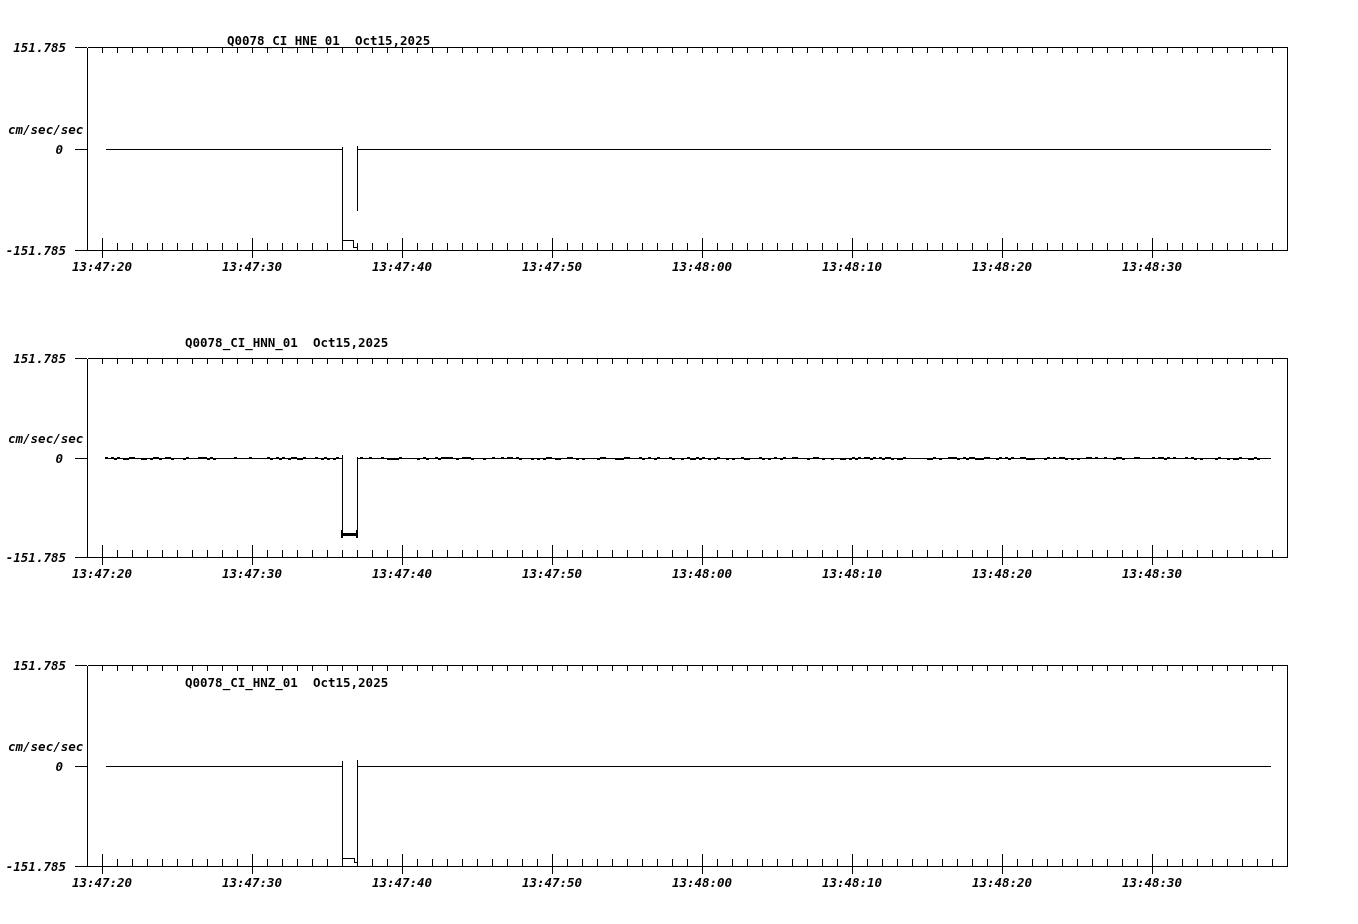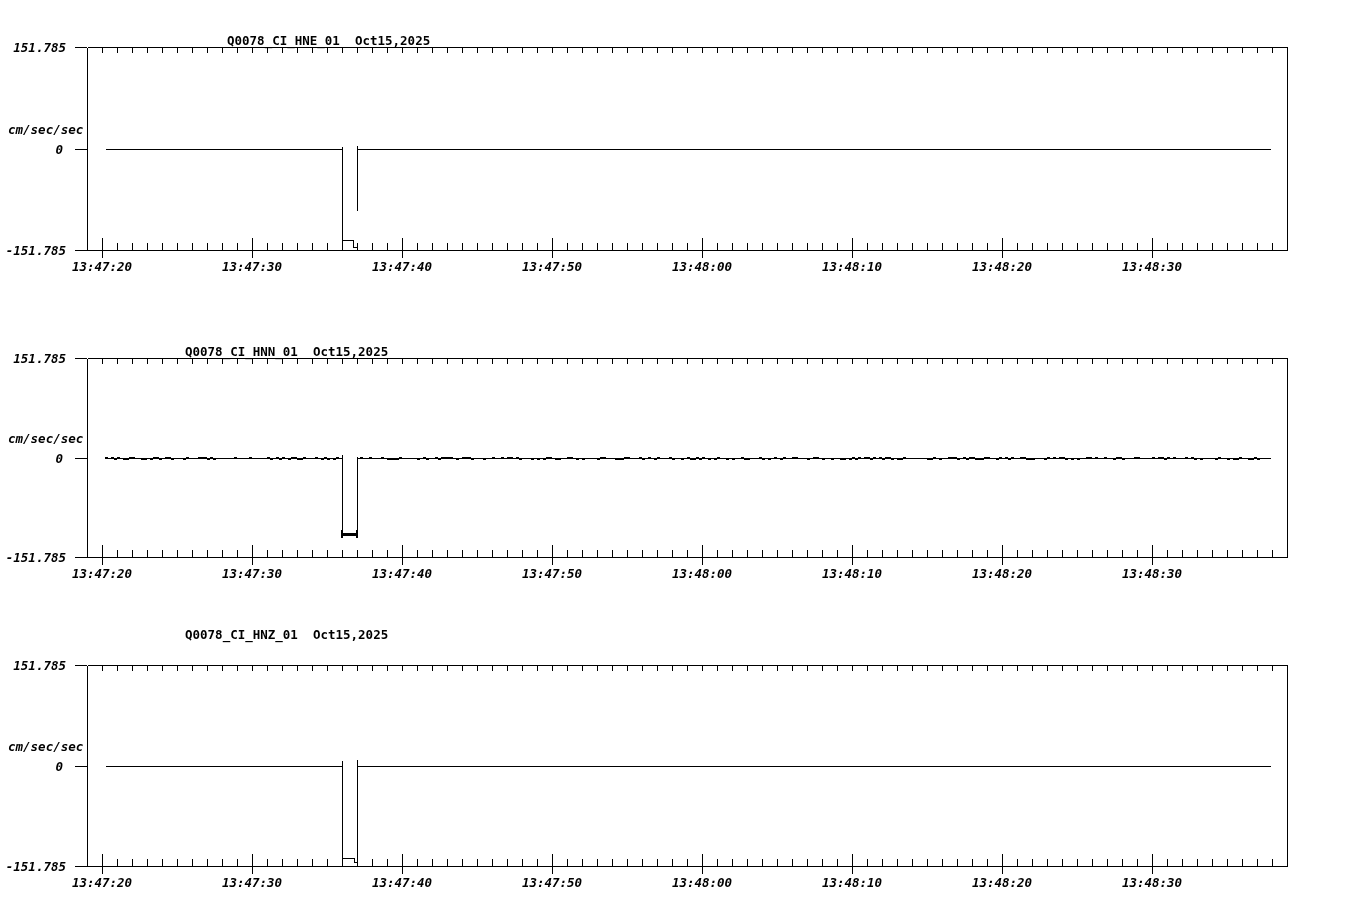--- a/index.html
+++ b/index.html
@@ -58,34 +58,34 @@
     <div class="lbl vcenter" style="right: 1295px; top: 148.5px;">0</div>
     <div class="lbl vcenter" style="right: 1292px; top: 250px;">-151.785</div>
     <div class="lbl center" style="left: 102px; top: 260px;">13:47:20</div>
     <div class="lbl center" style="left: 252px; top: 260px;">13:47:30</div>
     <div class="lbl center" style="left: 402px; top: 260px;">13:47:40</div>
     <div class="lbl center" style="left: 552px; top: 260px;">13:47:50</div>
     <div class="lbl center" style="left: 702px; top: 260px;">13:48:00</div>
     <div class="lbl center" style="left: 852px; top: 260px;">13:48:10</div>
     <div class="lbl center" style="left: 1002px; top: 260px;">13:48:20</div>
     <div class="lbl center" style="left: 1152px; top: 260px;">13:48:30</div>
-    <div class="lbl " style="left: 185px; top: 345px;">Q0078_CI_HNN_01  Oct15,2025</div>
+    <div class="lbl " style="left: 185px; top: 336px;">Q0078_CI_HNN_01  Oct15,2025</div>
     <div class="lbl vcenter" style="right: 1292px; top: 358px;">151.785</div>
     <div class="lbl vcenter" style="left: 8px; top: 438px;">cm/sec/sec</div>
     <div class="lbl vcenter" style="right: 1295px; top: 457.5px;">0</div>
     <div class="lbl vcenter" style="right: 1292px; top: 557px;">-151.785</div>
     <div class="lbl center" style="left: 102px; top: 567px;">13:47:20</div>
     <div class="lbl center" style="left: 252px; top: 567px;">13:47:30</div>
     <div class="lbl center" style="left: 402px; top: 567px;">13:47:40</div>
     <div class="lbl center" style="left: 552px; top: 567px;">13:47:50</div>
     <div class="lbl center" style="left: 702px; top: 567px;">13:48:00</div>
     <div class="lbl center" style="left: 852px; top: 567px;">13:48:10</div>
     <div class="lbl center" style="left: 1002px; top: 567px;">13:48:20</div>
     <div class="lbl center" style="left: 1152px; top: 567px;">13:48:30</div>
-    <div class="lbl " style="left: 185px; top: 628px;">Q0078_CI_HNZ_01  Oct15,2025</div>
+    <div class="lbl " style="left: 185px; top: 676px;">Q0078_CI_HNZ_01  Oct15,2025</div>
     <div class="lbl vcenter" style="right: 1292px; top: 665px;">151.785</div>
     <div class="lbl vcenter" style="left: 8px; top: 746px;">cm/sec/sec</div>
     <div class="lbl vcenter" style="right: 1295px; top: 765.5px;">0</div>
     <div class="lbl vcenter" style="right: 1292px; top: 866px;">-151.785</div>
     <div class="lbl center" style="left: 102px; top: 876px;">13:47:20</div>
     <div class="lbl center" style="left: 252px; top: 876px;">13:47:30</div>
     <div class="lbl center" style="left: 402px; top: 876px;">13:47:40</div>
     <div class="lbl center" style="left: 552px; top: 876px;">13:47:50</div>
     <div class="lbl center" style="left: 702px; top: 876px;">13:48:00</div>
     <div class="lbl center" style="left: 852px; top: 876px;">13:48:10</div>

